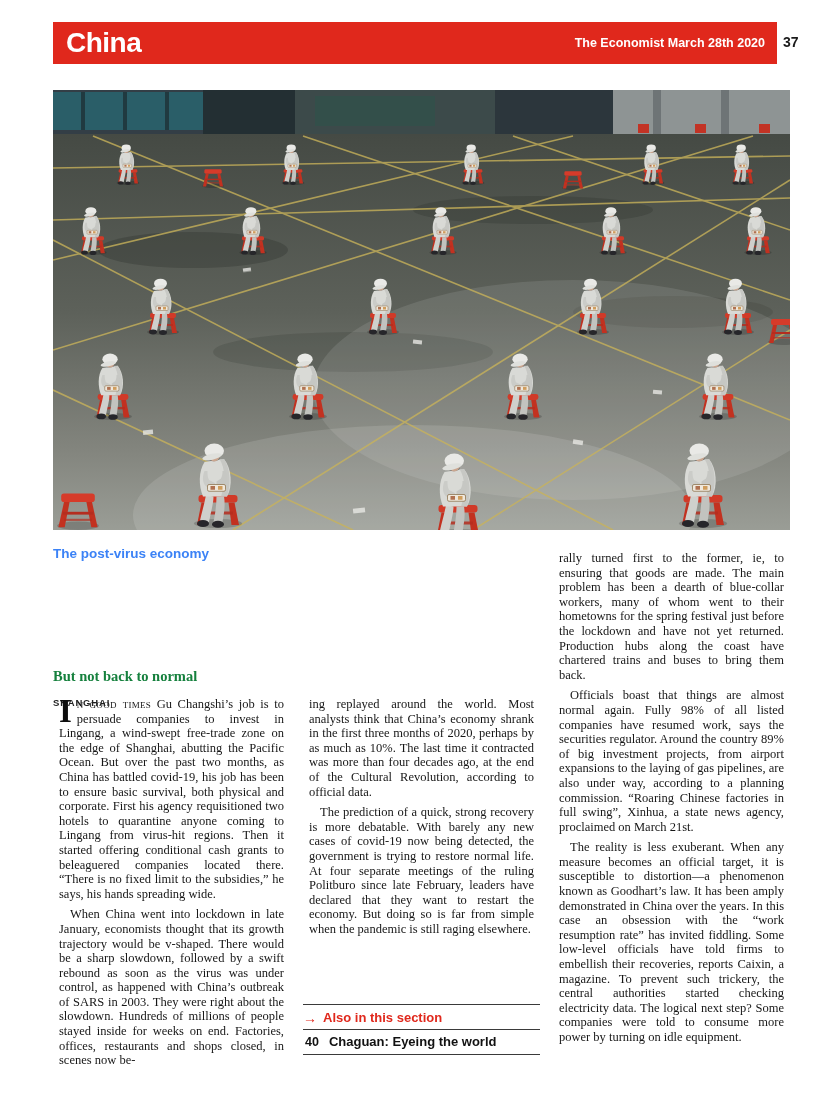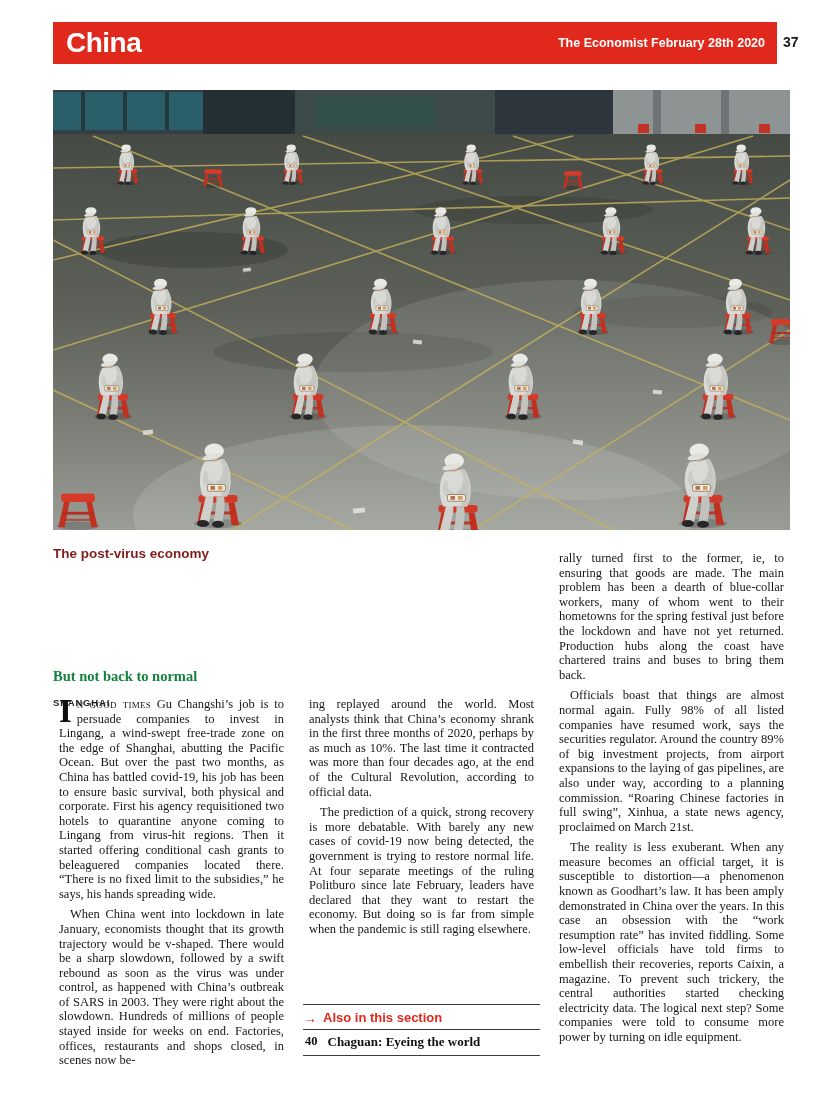--- a/index.html
+++ b/index.html
@@ -13,21 +13,21 @@
   .banner-masthead{font-family:"Liberation Sans",sans-serif;font-weight:bold;font-size:12.5px;color:#fff;}
   .page-num{position:absolute;left:783px;top:34px;font-family:"Liberation Sans",sans-serif;
             font-weight:bold;font-size:14px;color:#1a1a1a;}
 
   
   .photo{position:absolute;left:53px;top:90px;width:737px;height:440px;overflow:hidden;background:#555;}
   .photo svg{display:block;}
 
   
   .kicker{position:absolute;left:53px;top:546px;font-family:"Liberation Sans",sans-serif;
-          font-weight:bold;font-size:13.5px;color:#7f1d1d;}
+          font-weight:bold;font-size:13.5px;color:#3b82f6;}
   .headline{position:absolute;left:53px;top:561px;font-family:"Liberation Serif",serif;
             font-weight:bold;font-size:27px;letter-spacing:-0.2px;color:#0d0d0d;}
   .dateline{position:absolute;left:53px;top:657px;font-family:"Liberation Sans",sans-serif;
             font-weight:bold;font-size:9.5px;letter-spacing:0.8px;color:#222;margin-top:40px;}
   .rubric{position:absolute;left:53px;top:668px;font-family:"Liberation Serif",serif;
           font-weight:bold;font-size:14.5px;color:#15803d;}
 
   
   .col{position:absolute;width:237px;font-size:12.5px;line-height:14.6px;text-align:justify;
        color:#161616;hyphens:auto;-webkit-hyphens:auto;}
@@ -39,32 +39,32 @@
   .dropcap{float:left;font-weight:bold;font-size:33px;line-height:26px;padding:1px 5px 0 0;color:#0d0d0d;}
   .opener{font-variant:small-caps;letter-spacing:0.3px;}
   .cont-arrows{color:#e0281c;font-size:10px;letter-spacing:-1px;white-space:nowrap;}
 
   
   .also-box{position:absolute;left:303px;top:1004px;width:237px;font-family:"Liberation Sans",sans-serif;}
   .also-rule{border:none;border-top:1.2px solid #3a3a3a;margin:0;}
   .also-title-row{display:flex;align-items:center;padding:5px 0 4px 0;}
   .also-arrow{color:#e0281c;font-weight:bold;font-size:14px;margin-right:6px;line-height:14px;}
   .also-title{color:#e0281c;font-weight:bold;font-size:13px;}
-  .also-item-row{display:flex;align-items:flex-start;padding:4px 0 5px 2px;font-family:Liberation Serif, serif;}
+  .also-item-row{display:flex;align-items:flex-end;padding:4px 0 5px 2px;}
   .also-item-page{font-weight:bold;font-size:12.5px;color:#111;margin-right:10px;}
   .also-item-title{font-weight:bold;font-size:13px;color:#111;}
 </style>
 </head>
 <body>
 
 <div class="page">
 
   <div class="banner">
     <span class="banner-section">China</span>
-    <span class="banner-masthead">The Economist February 28th 2020</span>
+    <span class="banner-masthead">The Economist March 28th 2020</span>
   </div>
   <span class="page-num">37</span>
 
   <div class="photo" role="img" aria-label="Factory workers in grey uniforms and white caps eat lunch while sitting far apart on red stools on a factory floor marked with yellow lines">
     <svg width="737" height="440" viewBox="0 0 737 440" xmlns="http://www.w3.org/2000/svg">
       <defs>
         <linearGradient id="floor" x1="0" y1="0" x2="0" y2="1">
           <stop offset="0" stop-color="#454a44"></stop>
           <stop offset="0.45" stop-color="#5d615a"></stop>
           <stop offset="0.8" stop-color="#83857e"></stop>

